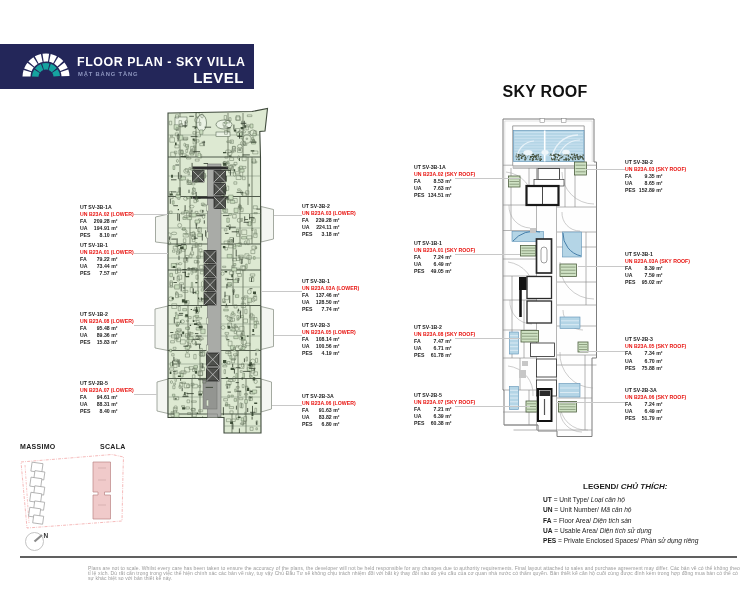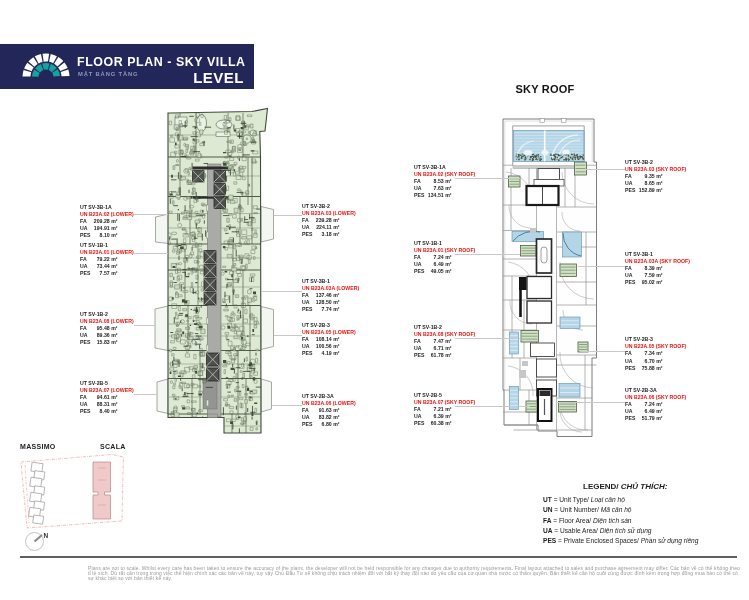--- a/index.html
+++ b/index.html
@@ -34,21 +34,21 @@
       <path d="M14.0 -0.9 A14 14 0 0 0 11.6 -7.8 L6.2 -4.2 A7.5 7.5 0 0 1 7.5 -0.5 Z" fill="#16a3a0"></path>
 </g>
   </svg>
 
 <div class="abs" style="left:77px;top:54px;width:175px;color:#ffffff;font-weight:bold;font-size:13.5px;letter-spacing:0.6px;white-space:nowrap;transform:scaleX(0.92);transform-origin:left;">FLOOR PLAN - SKY VILLA</div>
 
 <div class="abs" style="left:78px;top:70.5px;color:#8f97c0;font-size:5.8px;letter-spacing:0.85px;font-weight:bold;">MẶT BẰNG TẦNG</div>
 
 <div class="abs" style="left:160px;top:68.5px;width:84px;text-align:right;color:#ffffff;font-weight:bold;font-size:15px;letter-spacing:0.5px;">LEVEL 23A</div>
 
-<div class="abs" style="left:480px;top:83px;width:130px;text-align:center;font-weight:bold;font-size:11px;letter-spacing:0.2px;color:#111;">SKY ROOF</div>
+<div class="abs" style="left:480px;top:83px;width:130px;text-align:center;font-weight:bold;font-size:16px;letter-spacing:0.2px;color:#111;">SKY ROOF</div>
 
 <svg class="abs" style="left:150px;top:100px;" width="140" height="342" viewBox="150 100 140 342">
 <polygon points="168.5,214 155.5,217 155.5,242 168.5,243.5" fill="#f4f6f2" stroke="#8e968a" stroke-width="0.8"></polygon>
 <line x1="168.5" y1="216.5" x2="168.5" y2="241.0" stroke="#b0b8aa" stroke-width="0.5"></line>
 <polygon points="168,306 155,309 155,348 168,350.5" fill="#f4f6f2" stroke="#8e968a" stroke-width="0.8"></polygon>
 <line x1="168" y1="308.5" x2="168" y2="348.0" stroke="#b0b8aa" stroke-width="0.5"></line>
 <polygon points="168,379 157,382 157,411 168,413.5" fill="#f4f6f2" stroke="#8e968a" stroke-width="0.8"></polygon>
 <line x1="168" y1="381.5" x2="168" y2="411.0" stroke="#b0b8aa" stroke-width="0.5"></line>
 <polygon points="261,206.5 273.5,209.5 273.5,239 261,242" fill="#f4f6f2" stroke="#8e968a" stroke-width="0.8"></polygon>
 <line x1="261" y1="209.0" x2="261" y2="239.5" stroke="#b0b8aa" stroke-width="0.5"></line>

